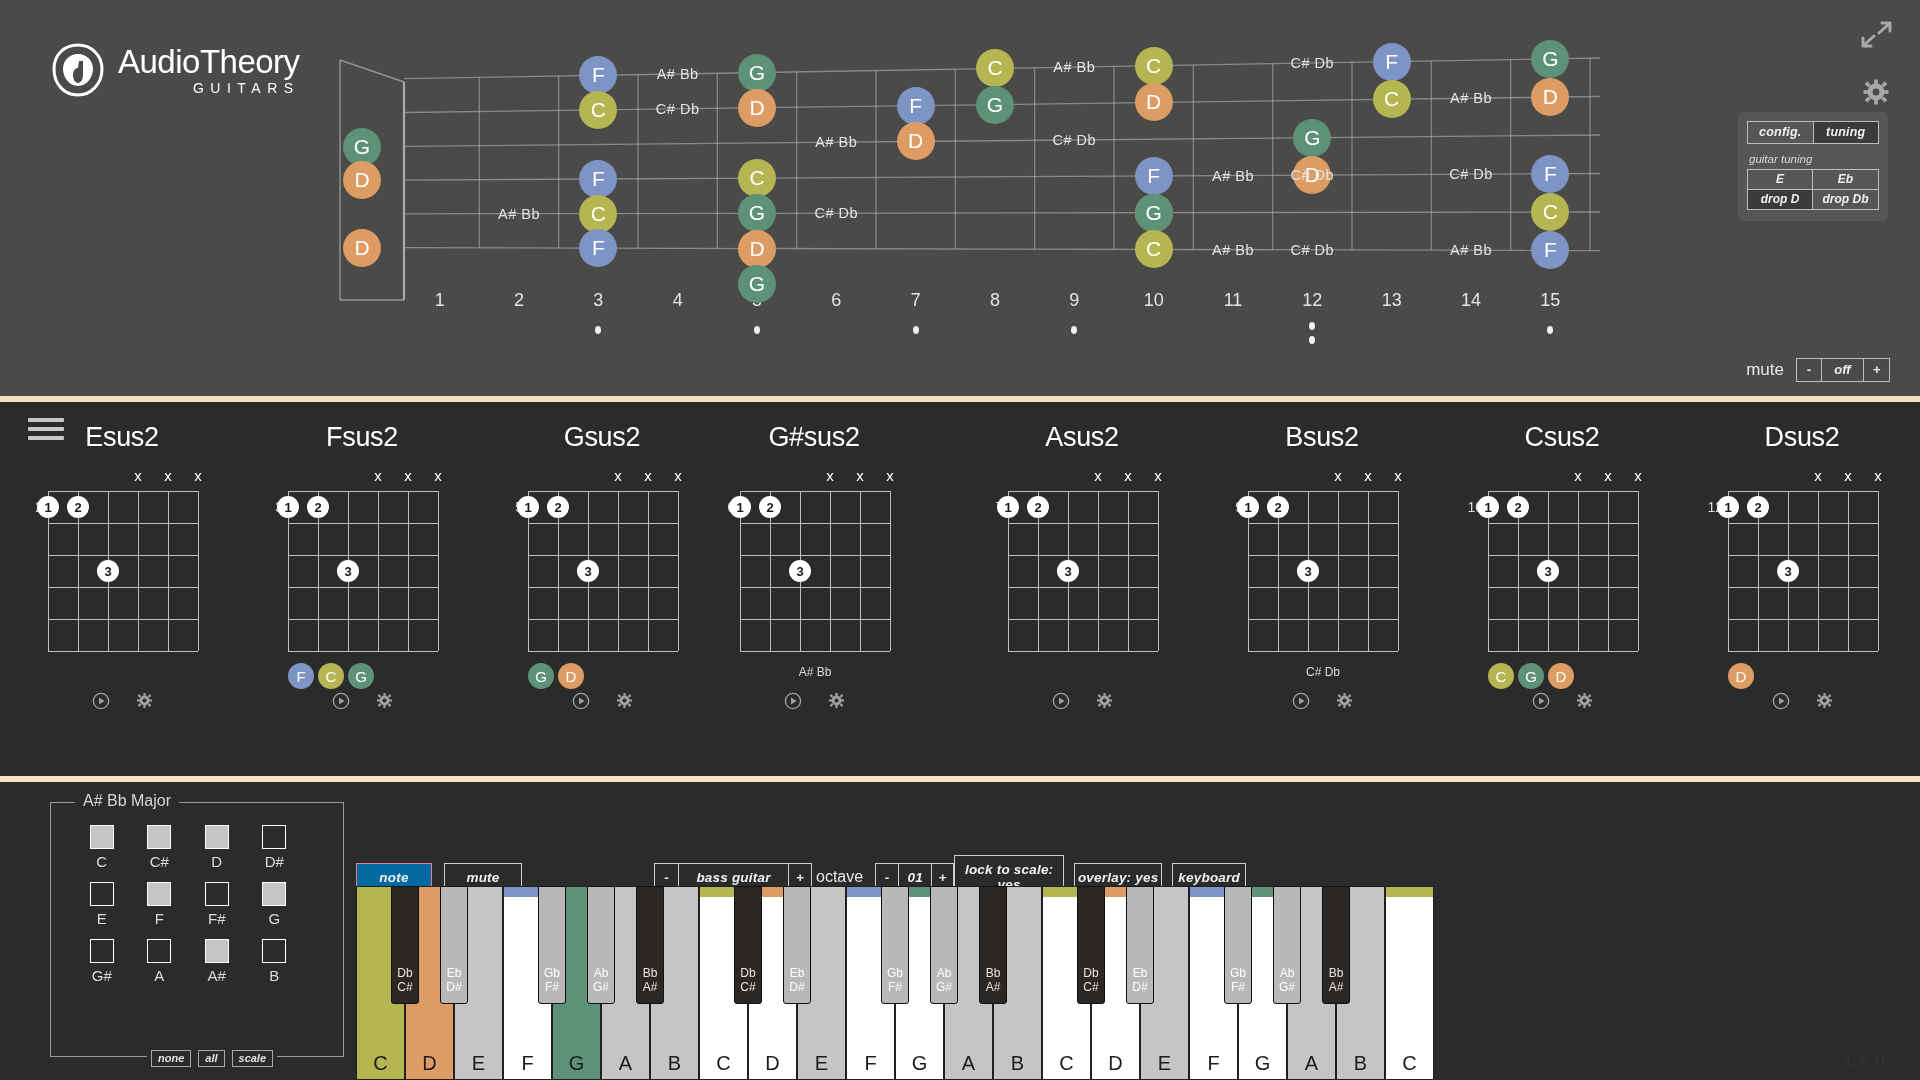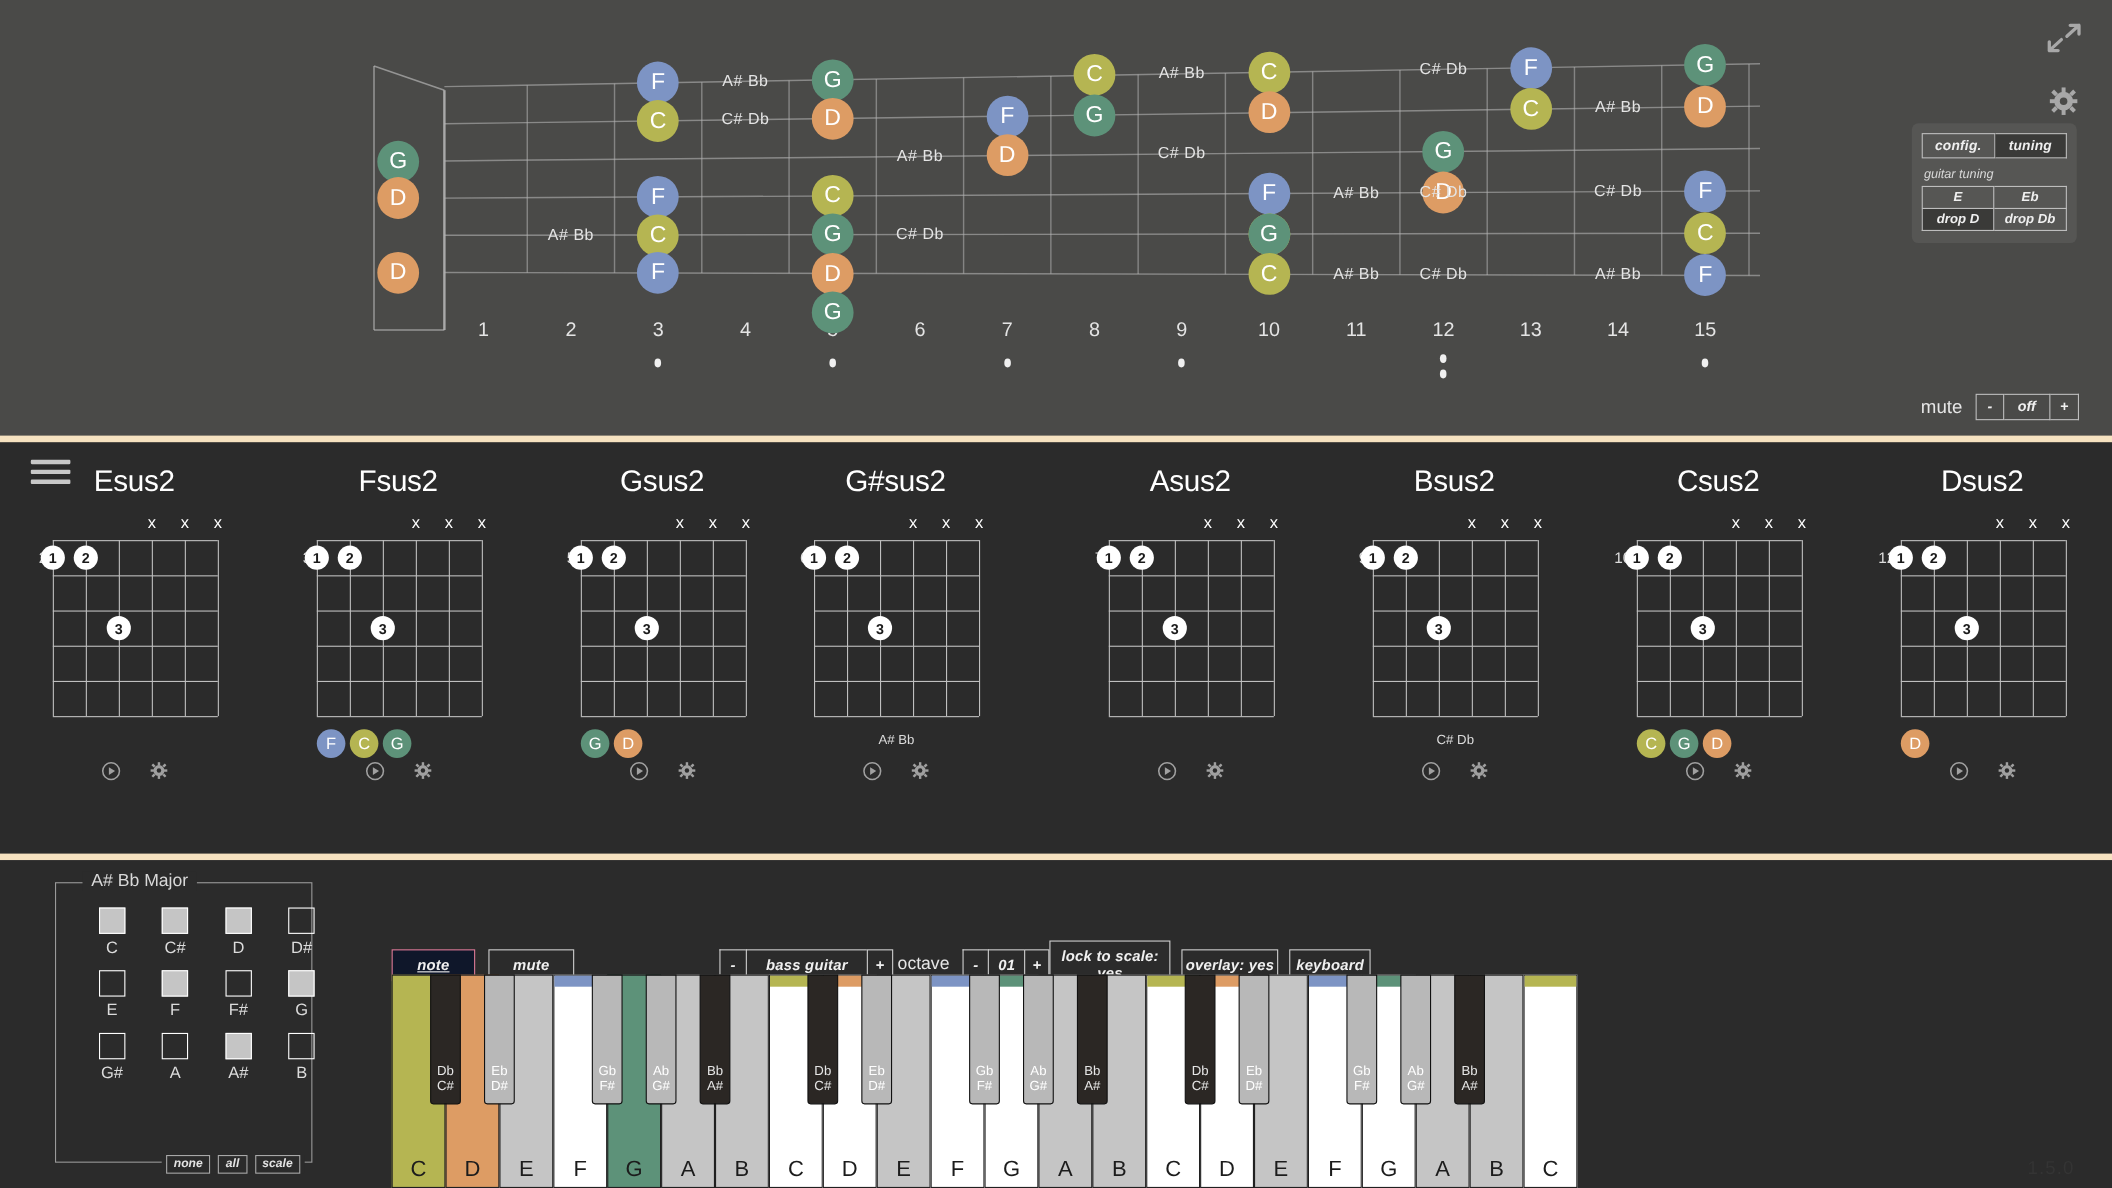--- a/index.html
+++ b/index.html
@@ -142,21 +142,21 @@
   .chord-tools svg{ cursor:pointer; }
 
   
   #bottom-panel{
     position:absolute; left:0; top:782px; width:1920px; height:298px;
     background:#2b2b2b;
   }
 
   
   #scale-box{
-    position:absolute; left:50px; top:20px; width:234px; height:255px;
+    position:absolute; left:50px; top:20px; width:294px; height:255px;
     border:1px solid #9a9a9a;
   }
   #scale-title{
     position:absolute; left:24px; top:-11px; background:#2b2b2b;
     padding:0 8px; font-size:16px; color:#d8d8d8;
   }
   #note-grid{
     position:absolute; left:22px; top:22px; width:230px;
     display:grid; grid-template-columns:repeat(4,1fr); row-gap:12px;
   }
@@ -173,21 +173,21 @@
     padding:1px 6px 2px 6px; cursor:pointer; font-style:italic; font-weight:bold;
   }
 
   
   #toolbar{ position:absolute; left:356px; top:73px; display:flex; align-items:center; }
   .tb-btn{
     border:1px solid #cfcfcf; color:#f0f0f0; font-size:13.5px;
     padding:6px 0; text-align:center; cursor:pointer;
     font-style:italic; font-weight:bold; letter-spacing:0.2px;
   }
-  .tb-btn.accent{ background:#0f172a; border-color:#e27d97;text-decoration:underline; }
+  .tb-btn.accent{ background:#0369a1; border-color:#e27d97; }
   #btn-note{ width:76px; }
   #btn-mute{ width:78px; margin-left:12px; }
   #inst-group{ display:flex; margin-left:132px; }
   #inst-minus{ width:24px; border-right:none;}
   #inst-name{ width:110px; border-right:none;}
   #inst-plus{ width:24px; }
   #octave-label{ font-size:16px; color:#e6e6e6; margin-left:4px; }
   #oct-group{ display:flex; margin-left:12px; }
   #oct-minus{ width:23px; border-right:none;}
   #oct-val{ width:33px; border-right:none;}
@@ -218,20 +218,31 @@
   #version{
     position:absolute; right:34px; bottom:8px; font-size:17px; color:#343434;
     letter-spacing:1px;
   }
 </style>
 </head>
 <body>
 
 <div id="fretboard-panel">
 
+  <div id="logo">
+    <svg width="56" height="56" viewBox="0 0 56 56">
+      <path d="M28 3 C41 3 52 13 52 27 C52 42 41 53 28 53 C14 53 4 42 4 27 C4 13 14 3 28 3 Z" fill="none" stroke="#ffffff" stroke-width="3"></path>
+      <path d="M28 12 C37 12 43 19 43 27 C43 35 37 44 28 44 C19 44 13 35 13 27 C13 19 19 12 28 12 Z
+               M28 26 C25 26 23 29 23 33 C23 37 25 41 28 41 C31 41 33 37 33 33 L33 19 L29 19 Z" fill="#ffffff" fill-rule="evenodd"></path>
+    </svg>
+    <div id="logo-text">
+      <div class="logo-main">AudioTheory</div>
+      <div class="logo-sub">GUITARS</div>
+    </div>
+  </div>
 
   <div id="board">
       <svg width="1920" height="340" style="position: absolute; left: 0px; top: 0px;">
         <line x1="340" y1="60" x2="404" y2="82" stroke="#b4b4b4" stroke-width="1.4" opacity="0.7"></line>
         <line x1="340" y1="60" x2="340" y2="300" stroke="#b4b4b4" stroke-width="1.4" opacity="0.7"></line>
         <line x1="340" y1="300" x2="404" y2="300" stroke="#b4b4b4" stroke-width="1.4" opacity="0.7"></line>
         <line x1="404" y1="82" x2="404" y2="300" stroke="#b4b4b4" stroke-width="2.2" opacity="0.9"></line>
         <line x1="404" y1="78.71811023622047" x2="1600" y2="58" stroke="#b4b4b4" stroke-width="1.3" opacity="0.6"></line>
         <line x1="404" y1="112.50944881889764" x2="1600" y2="96.5" stroke="#b4b4b4" stroke-width="1.3" opacity="0.6"></line>
         <line x1="404" y1="146.3007874015748" x2="1600" y2="135" stroke="#b4b4b4" stroke-width="1.3" opacity="0.6"></line>

